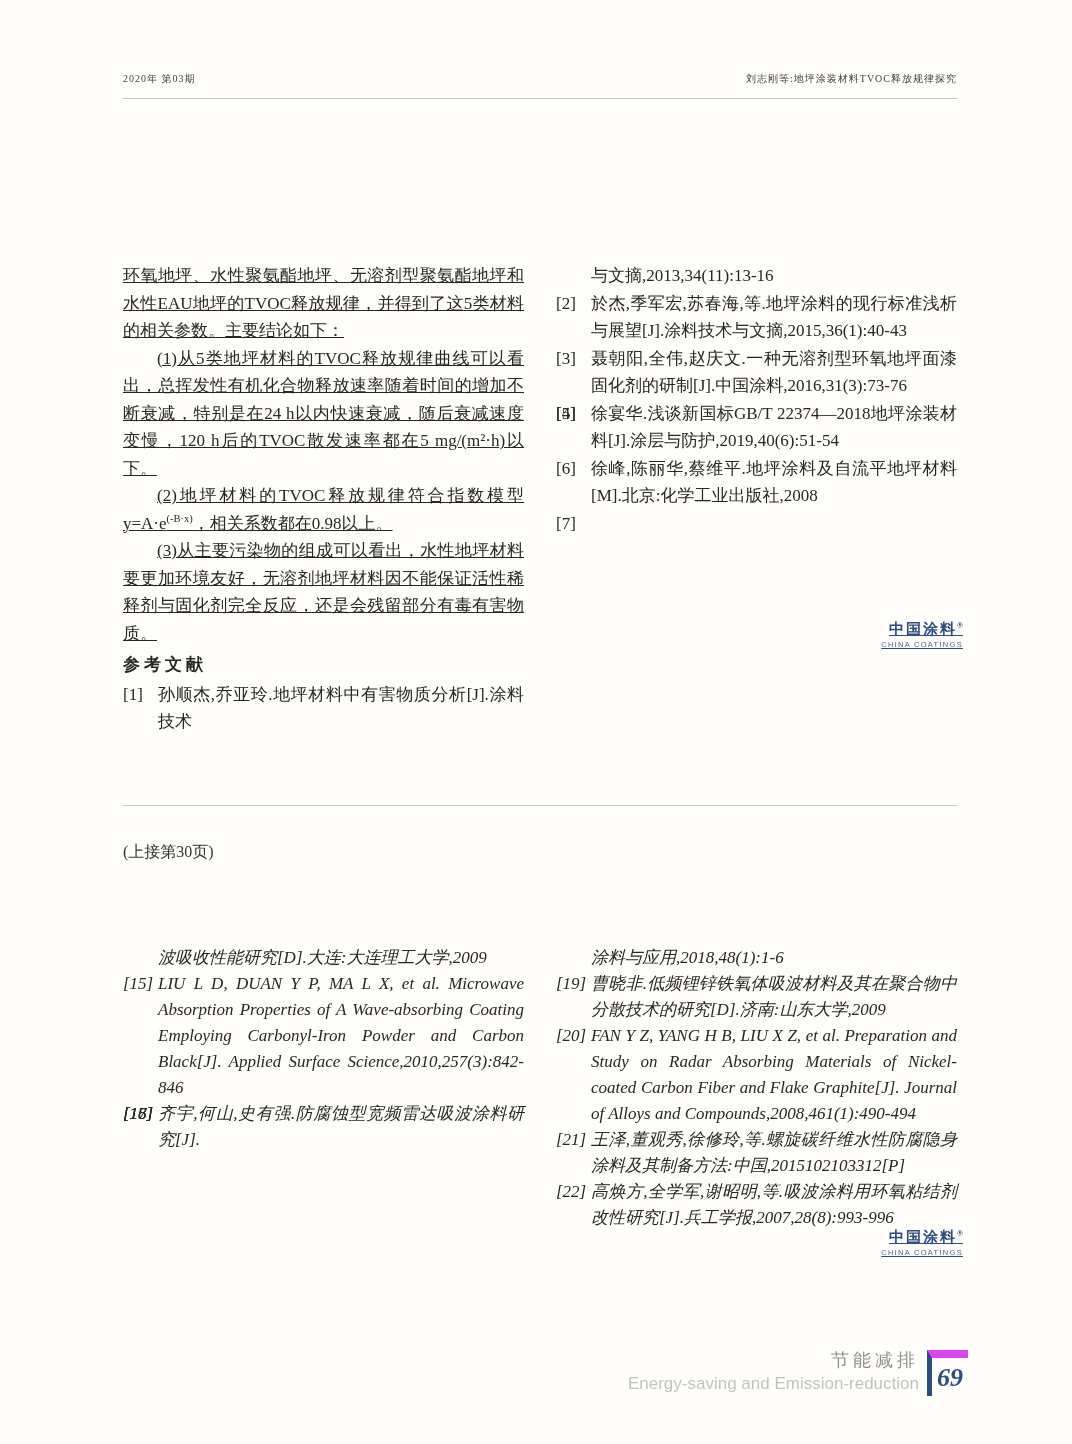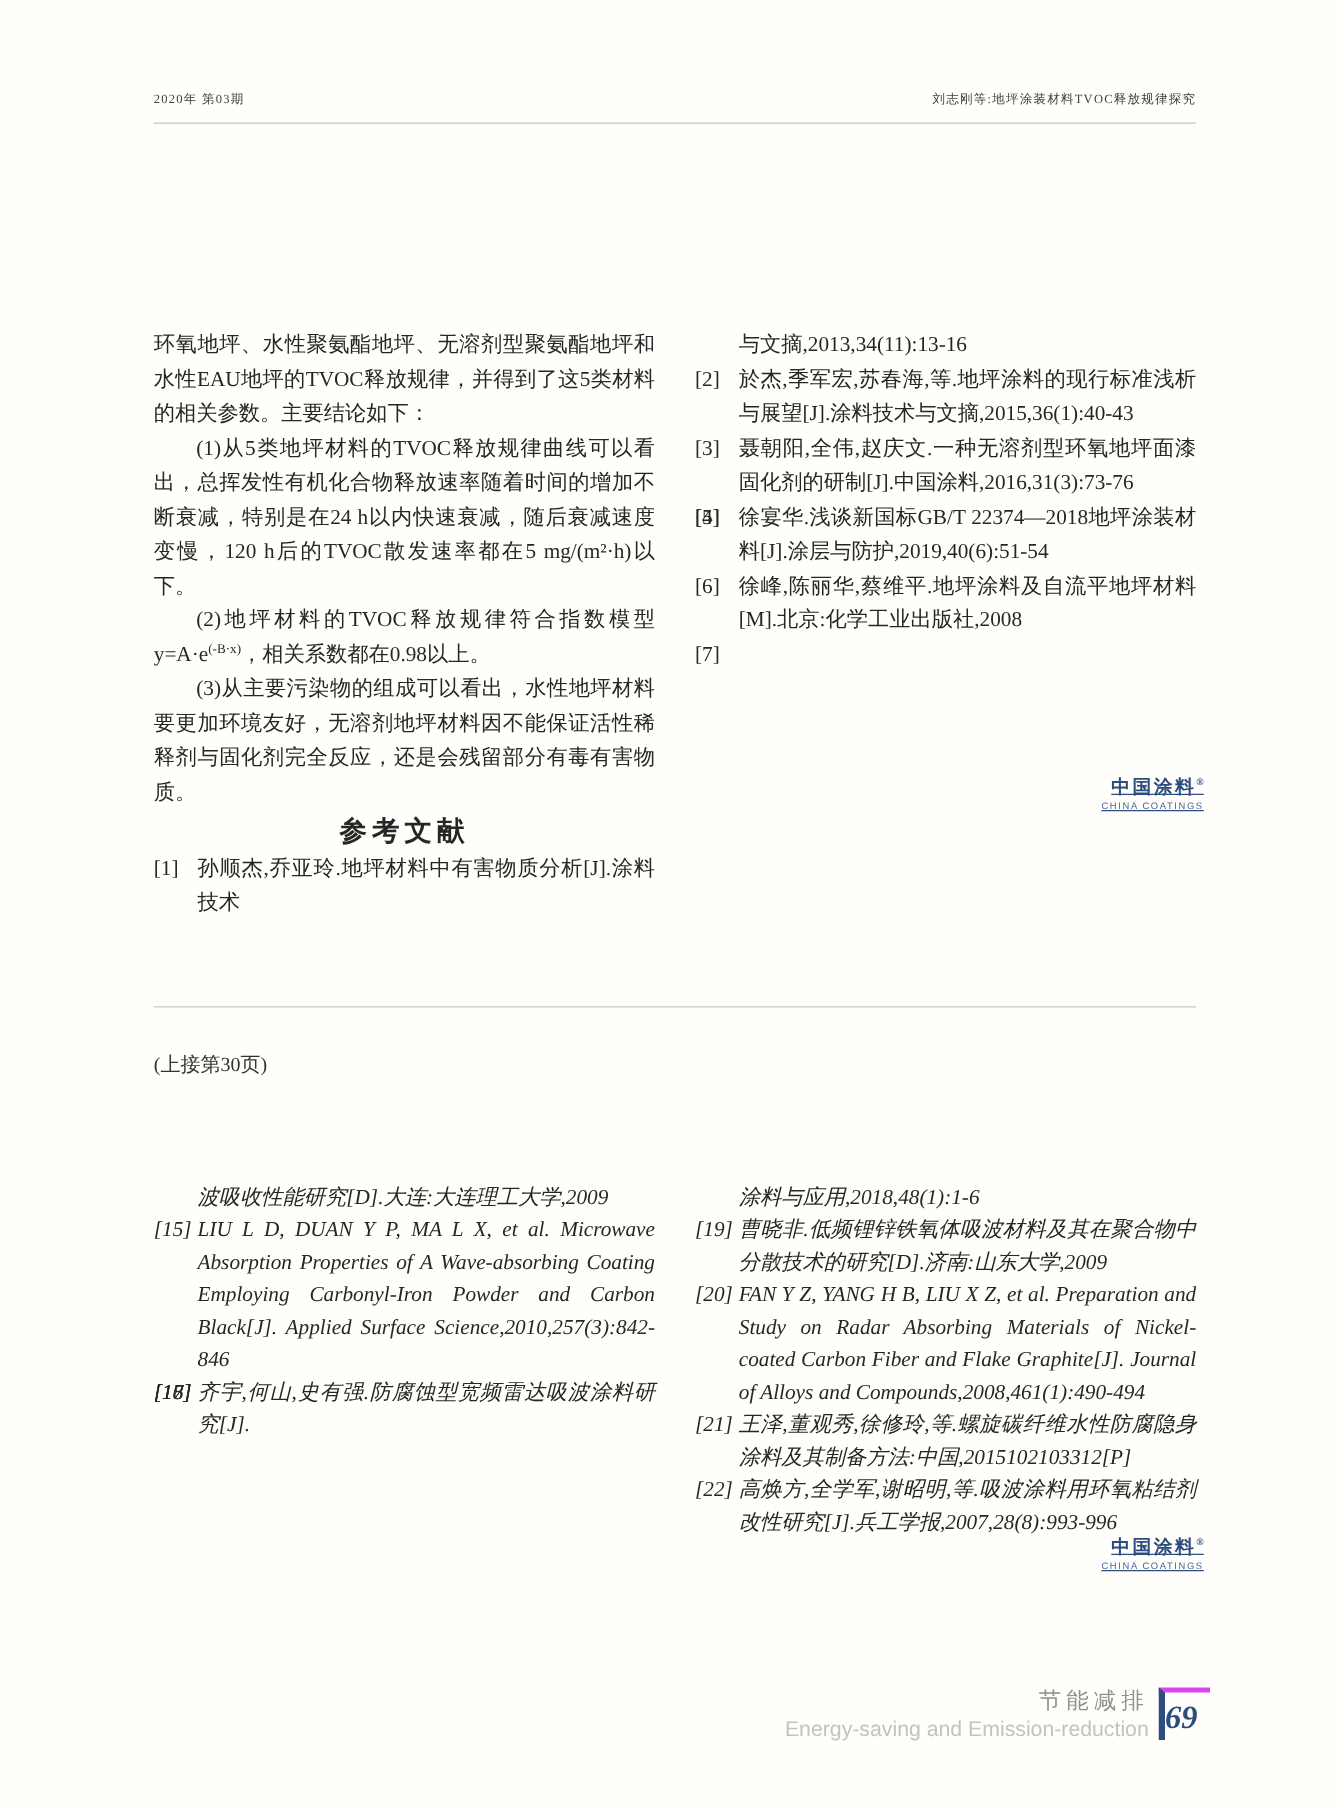--- a/index.html
+++ b/index.html
@@ -25,25 +25,25 @@
   }
 
   
   .columns{position:absolute;left:123px;width:834px;display:flex;gap:32px;}
   .top-columns{top:262px;}
   .bottom-columns{top:945px;font-style:italic;}
   .col{width:401px;font-size:17px;text-align:justify;}
   .top-columns .col{line-height:27.5px;}
   .bottom-columns .col{line-height:26px;}
 
-  p.para{margin:0;}
+  p.para{margin:0;text-decoration:underline;}
   p.indent{text-indent:2em;}
 
   .refs-heading{
-    text-align:center;font-weight:bold;font-size:22px;
+    text-align:left;font-weight:bold;font-size:17px;
     margin:4px 0 2px 0;letter-spacing:4px;
   }
   .ref{position:relative;padding-left:35px;margin:0;}
   .ref .ref-label{position:absolute;left:0;top:0;}
   .cont-line{padding-left:35px;margin:0;}
 
   sup.fsup{font-size:10.5px;vertical-align:super;line-height:0;}
 
   
   .divider{
@@ -68,22 +68,22 @@
   .footer{
     position:absolute;top:1348px;right:104px;
     display:flex;align-items:flex-start;gap:8px;
   }
   .footer-text{text-align:right;}
   .footer-cn{font-size:18px;color:#8f8f8f;letter-spacing:4px;}
   .footer-en{font-size:17px;color:#c2c2c0;margin-top:2px;
     font-family:"Liberation Sans","DejaVu Sans",sans-serif;}
   .page-badge{
     margin-top:2px;width:36px;height:38px;
-    border-left:5px solid #2c4d7e;border-top:4px solid #d946ef;
-    display:flex;align-items:center;
+    border-left:5px solid #2c4d7e;border-top:8px solid #d946ef;
+    display:flex;align-items:center;justify-content:center;
   }
   .badge-num{
     font-style:italic;font-weight:bold;font-size:26px;color:#2c4d7e;
     padding-top:2px;
   }
 </style>
 </head>
 <body>
 
 <div class="page">

